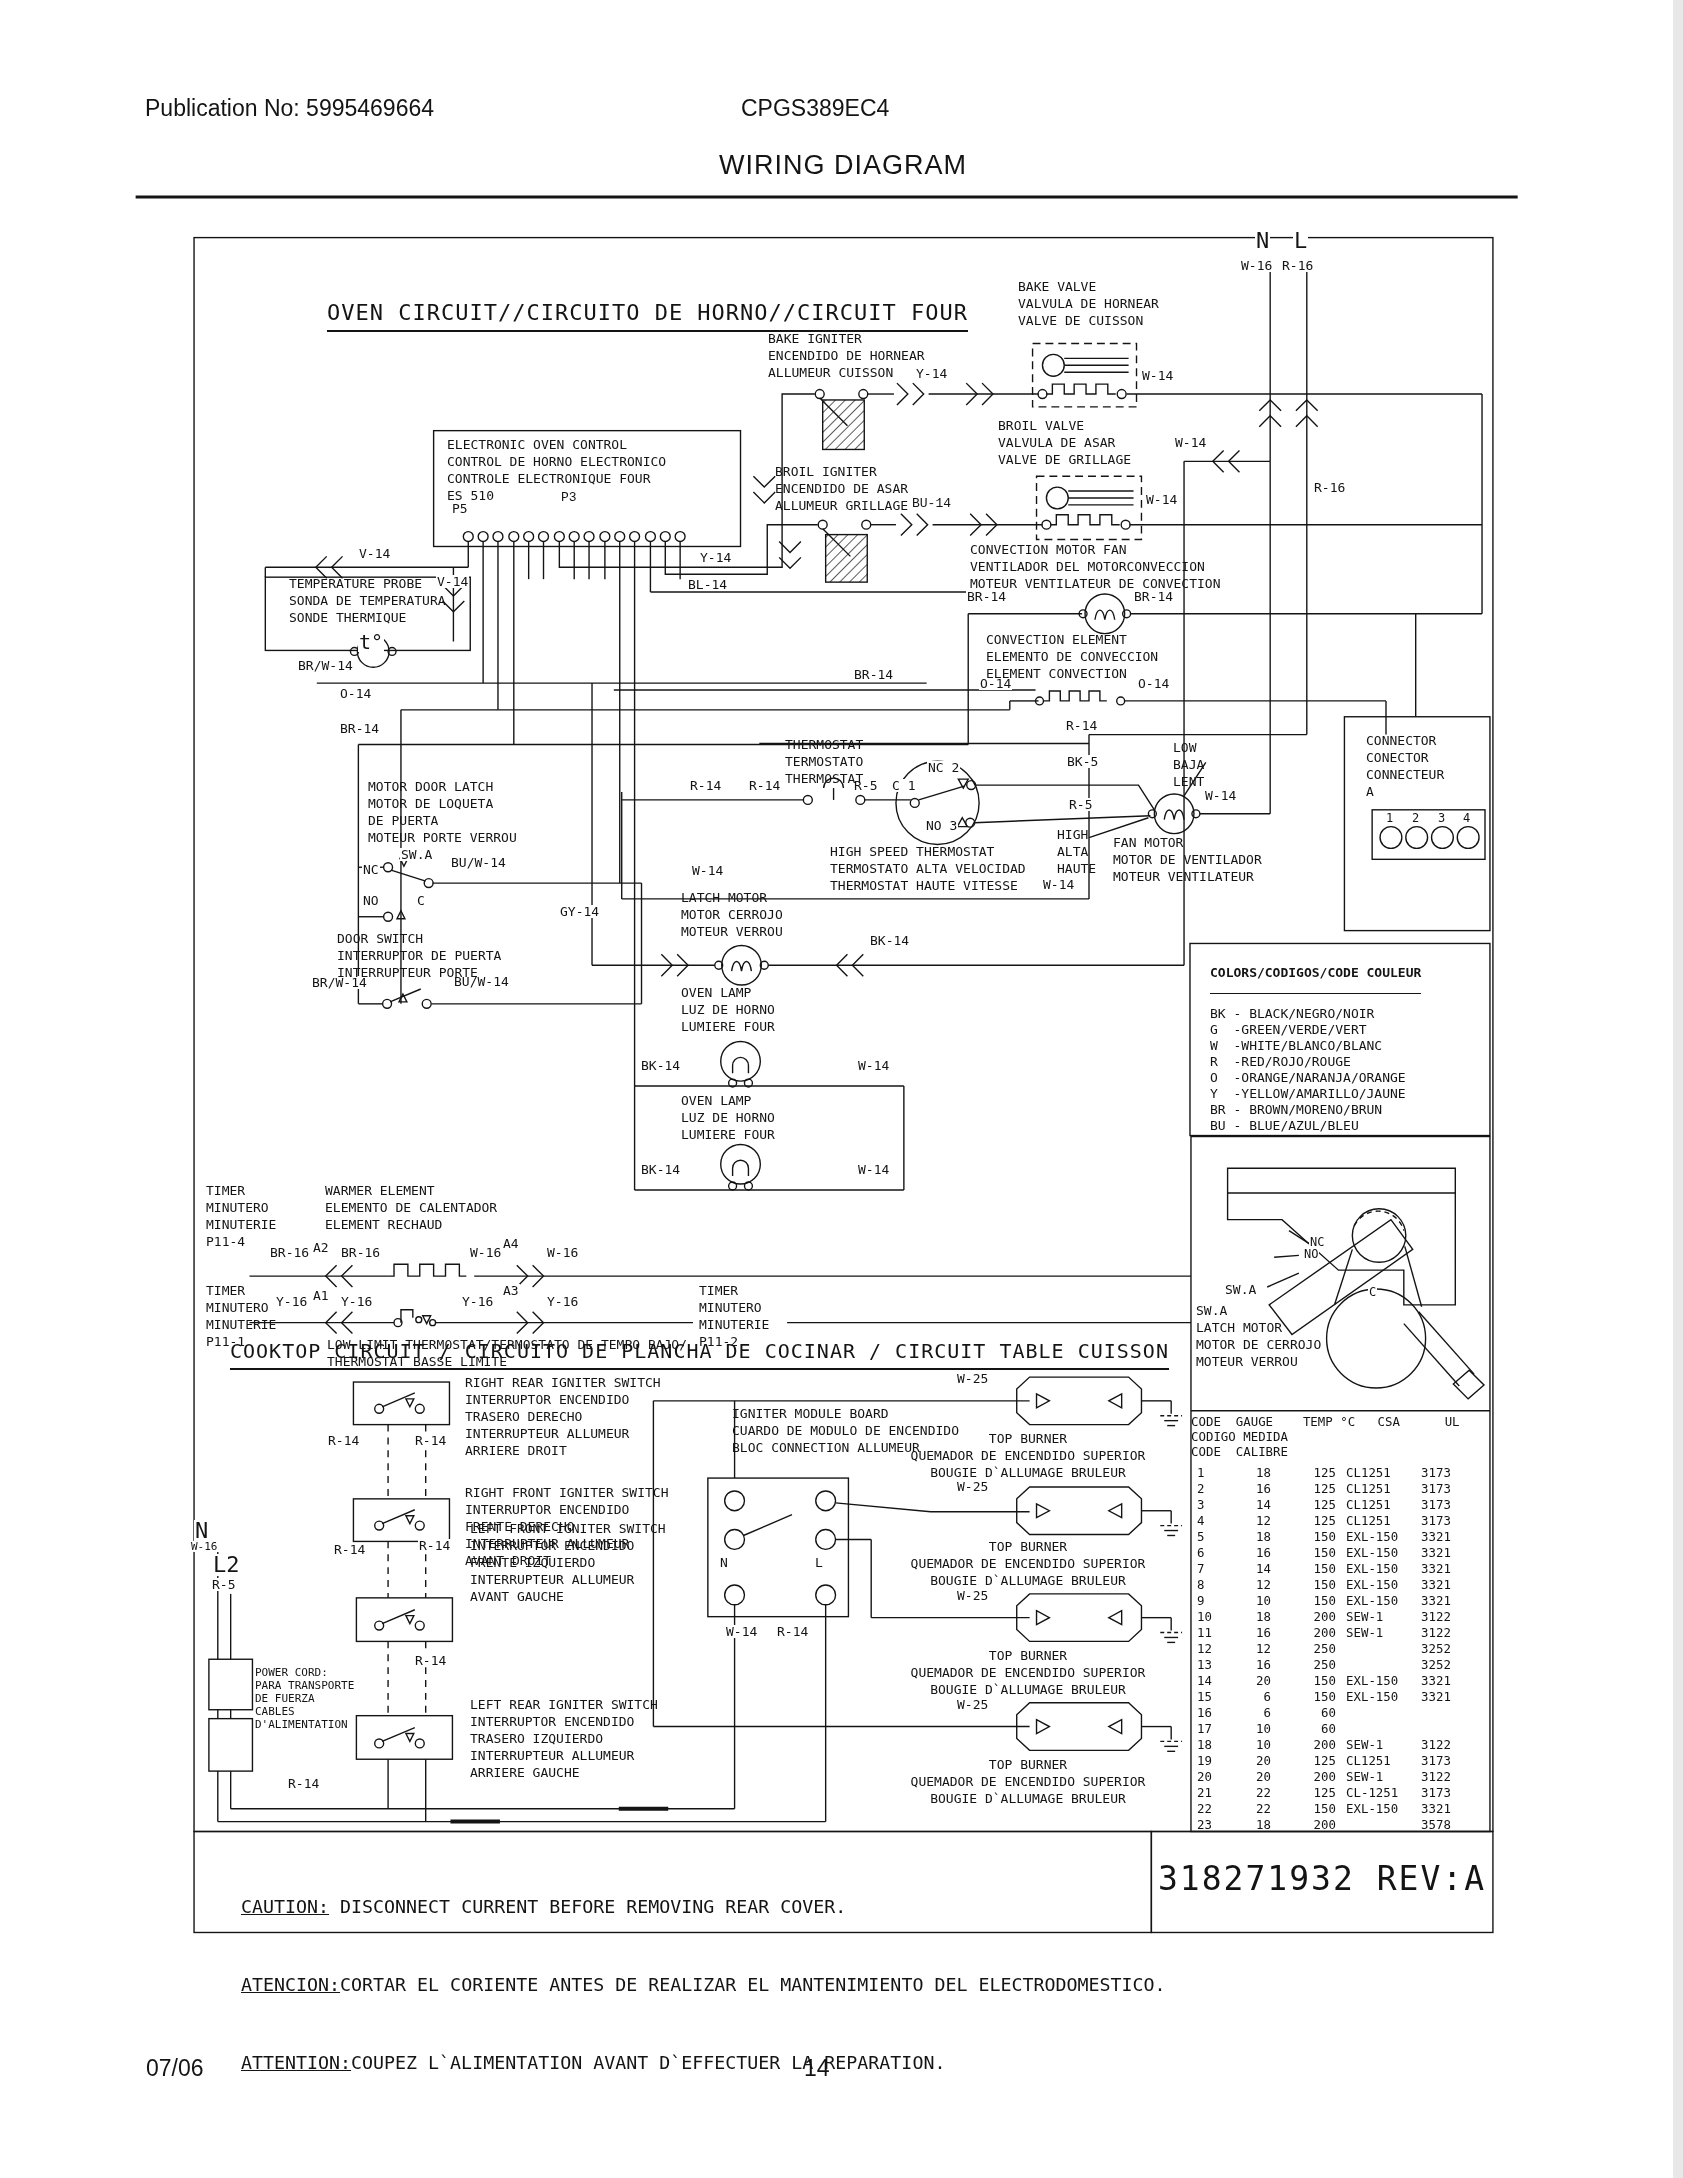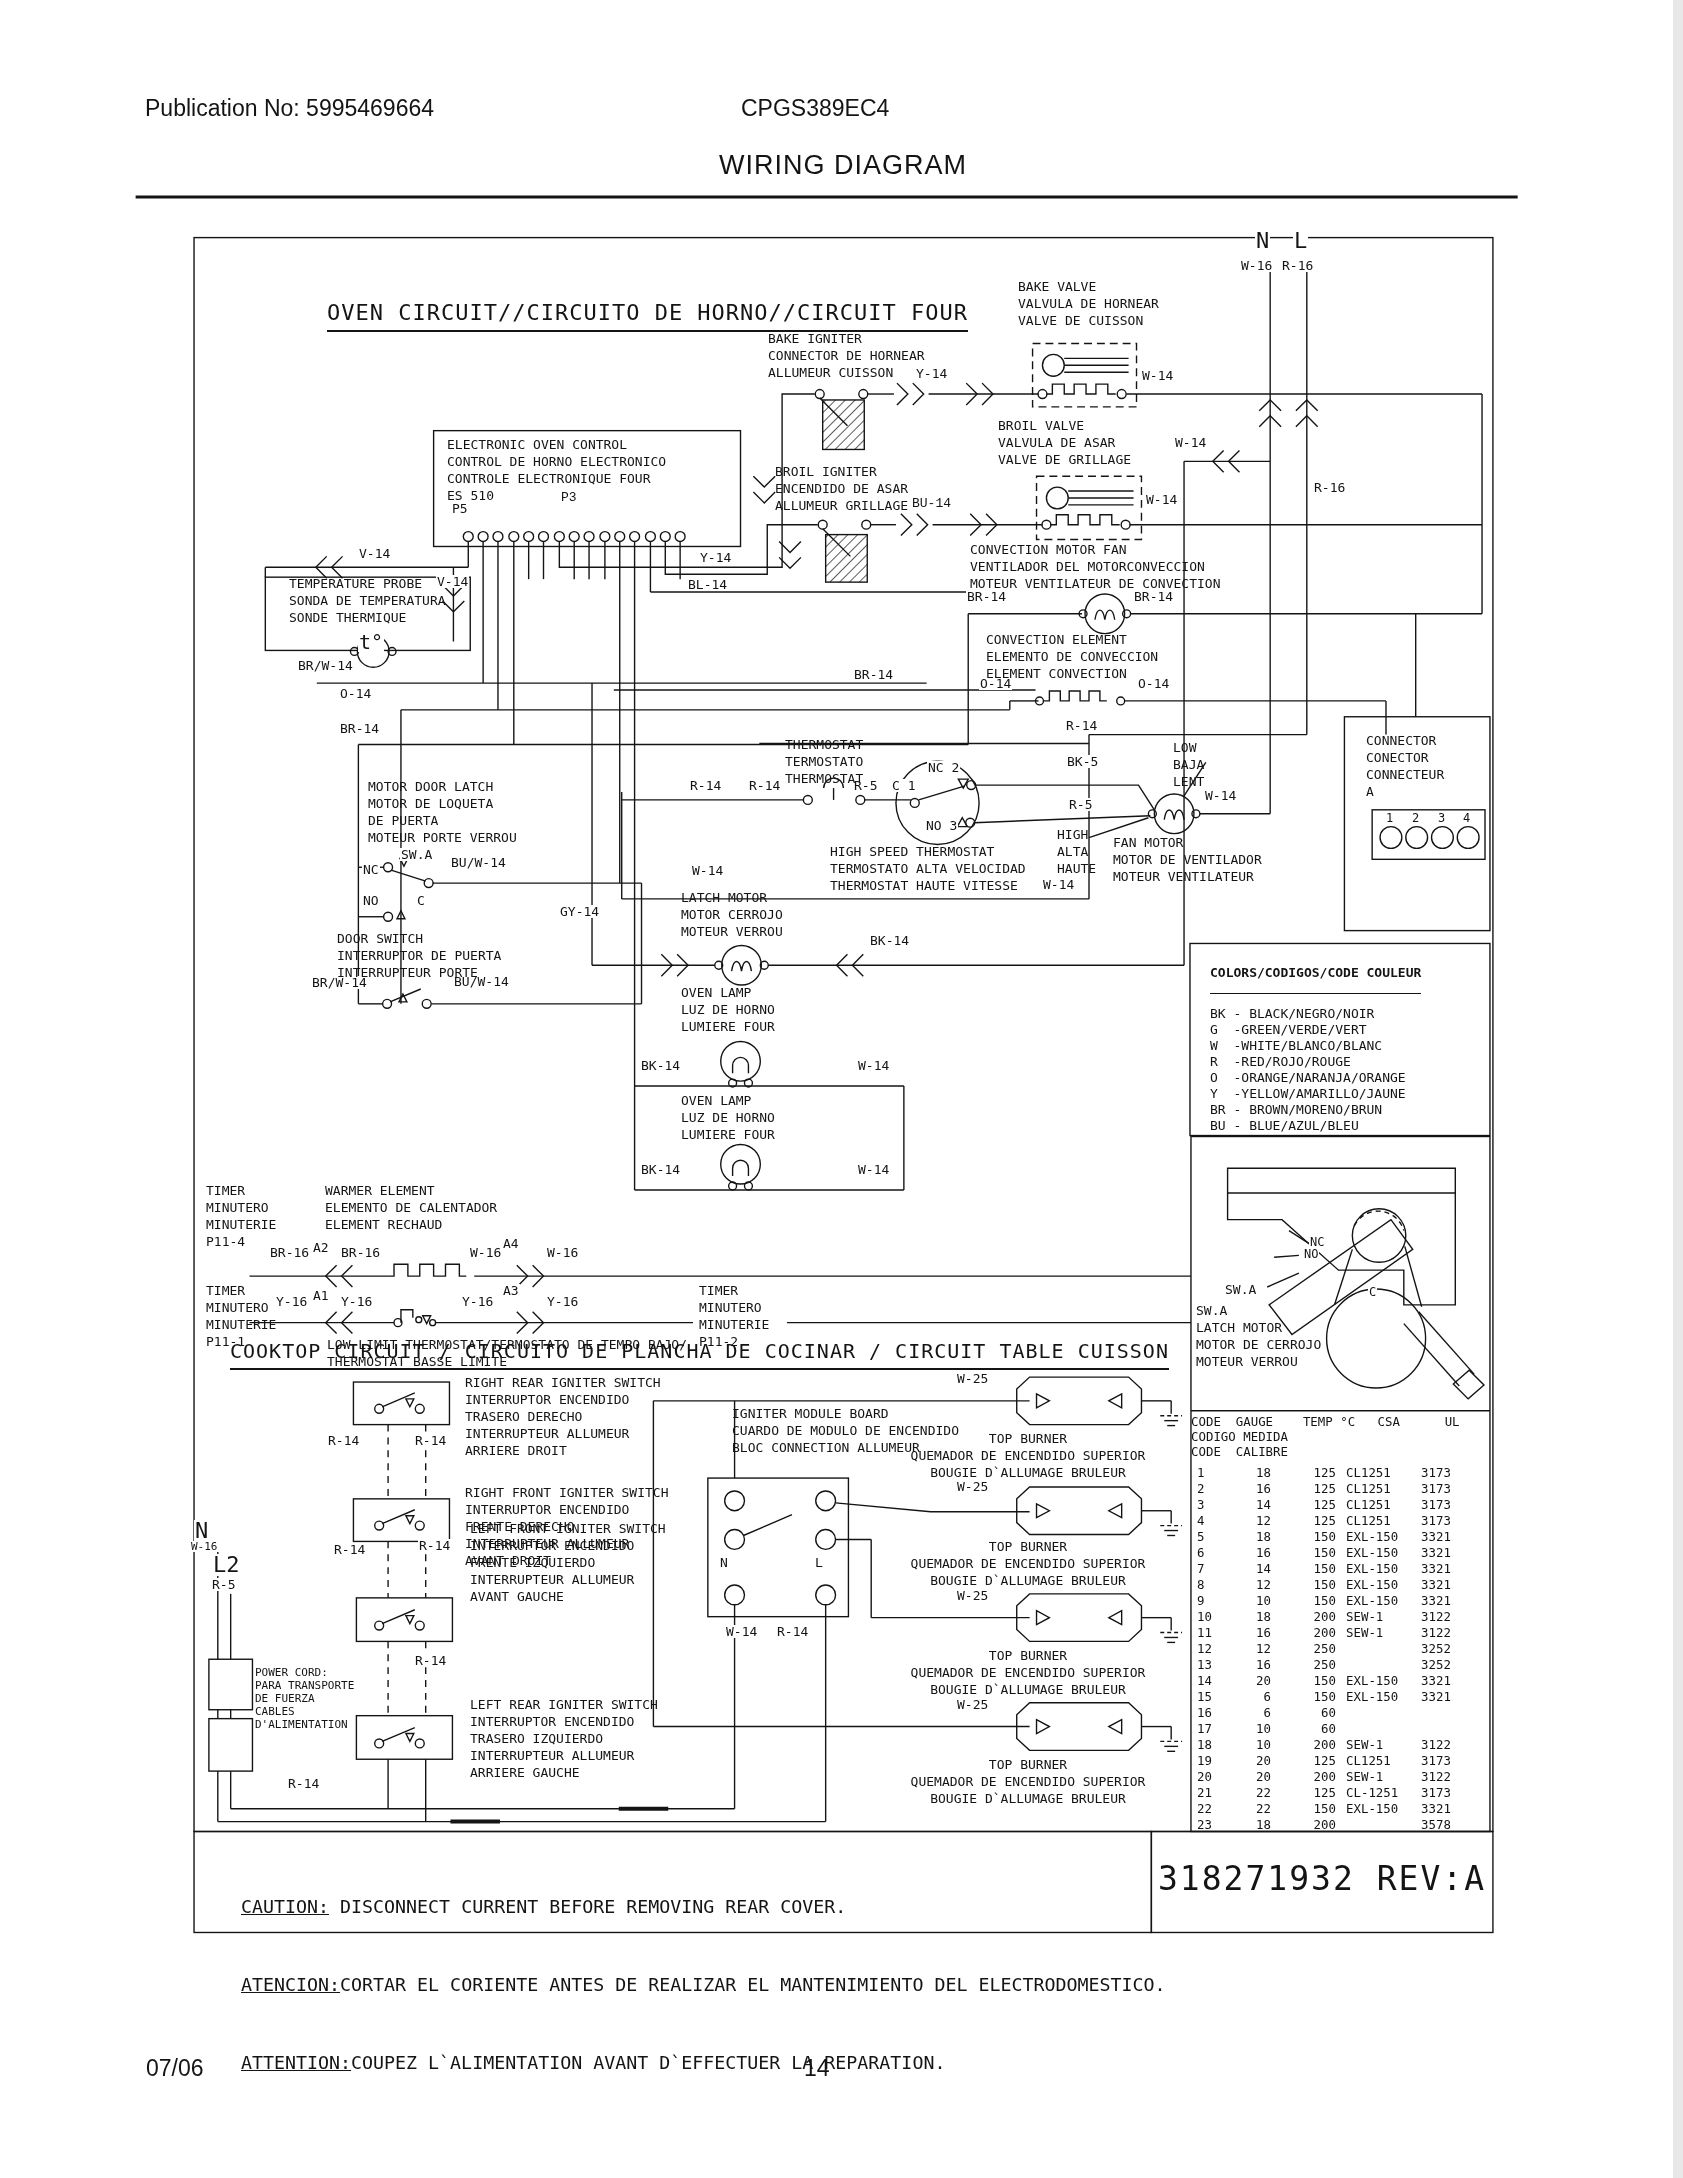--- a/index.html
+++ b/index.html
@@ -464,21 +464,21 @@
       <span class="wl" style="left: 814px; top: 1556px;">L</span>
       <span class="wl" style="left: 358px; top: 632px; font-size: 20px;">t°</span>
       <span class="wl" style="left: 1309px; top: 1236px; font-size: 12px;">NC</span>
       <span class="wl" style="left: 1303px; top: 1248px; font-size: 12px;">NO</span>
       <span class="wl" style="left: 1368px; top: 1286px; font-size: 12px;">C</span>
       <span class="wl" style="left: 1224px; top: 1283px;">SW.A</span>
     </div>
   <div id="captions" class="abs" style="left:0;top:0">
       <div class="cap blk" style="left: 447px; top: 436px;"><div>ELECTRONIC OVEN CONTROL</div><div>CONTROL DE HORNO ELECTRONICO</div><div>CONTROLE ELECTRONIQUE FOUR</div><div>ES 510</div></div>
       <div class="cap blk" style="left: 993px; top: 278px; margin-left: 25px;"><div>BAKE VALVE</div><div>VALVULA DE HORNEAR</div><div>VALVE DE CUISSON</div></div>
-      <div class="cap blk" style="left: 768px; top: 330px;"><div>BAKE IGNITER</div><div>CONNECTOR DE HORNEAR</div><div>ALLUMEUR CUISSON</div></div>
+      <div class="cap blk" style="left: 768px; top: 330px;"><div>BAKE IGNITER</div><div>ENCENDIDO DE HORNEAR</div><div>ALLUMEUR CUISSON</div></div>
       <div class="cap blk" style="left: 998px; top: 417px;"><div>BROIL VALVE</div><div>VALVULA DE ASAR</div><div>VALVE DE GRILLAGE</div></div>
       <div class="cap blk" style="left: 775px; top: 463px;"><div>BROIL IGNITER</div><div>ENCENDIDO DE ASAR</div><div>ALLUMEUR GRILLAGE</div></div>
       <div class="cap blk" style="left: 970px; top: 541px;"><div>CONVECTION MOTOR FAN</div><div>VENTILADOR DEL MOTORCONVECCION</div><div>MOTEUR VENTILATEUR DE CONVECTION</div></div>
       <div class="cap blk" style="left: 986px; top: 631px;"><div>CONVECTION ELEMENT</div><div>ELEMENTO DE CONVECCION</div><div>ELEMENT CONVECTION</div></div>
       <div class="cap blk" style="left: 289px; top: 575px;"><div>TEMPERATURE PROBE</div><div>SONDA DE TEMPERATURA</div><div>SONDE THERMIQUE</div></div>
       <div class="cap blk" style="left: 368px; top: 778px;"><div>MOTOR DOOR LATCH</div><div>MOTOR DE LOQUETA</div><div>DE PUERTA</div><div>MOTEUR PORTE VERROU</div></div>
       <div class="cap blk" style="left: 337px; top: 930px;"><div>DOOR SWITCH</div><div>INTERRUPTOR DE PUERTA</div><div>INTERRUPTEUR PORTE</div></div>
       <div class="cap blk" style="left: 785px; top: 736px;"><div>THERMOSTAT</div><div>TERMOSTATO</div><div>THERMOSTAT</div></div>
       <div class="cap blk" style="left: 830px; top: 843px;"><div>HIGH SPEED THERMOSTAT</div><div>TERMOSTATO ALTA VELOCIDAD</div><div>THERMOSTAT HAUTE VITESSE</div></div>
       <div class="cap blk" style="left: 1057px; top: 826px;"><div>HIGH</div><div>ALTA</div><div>HAUTE</div></div>

